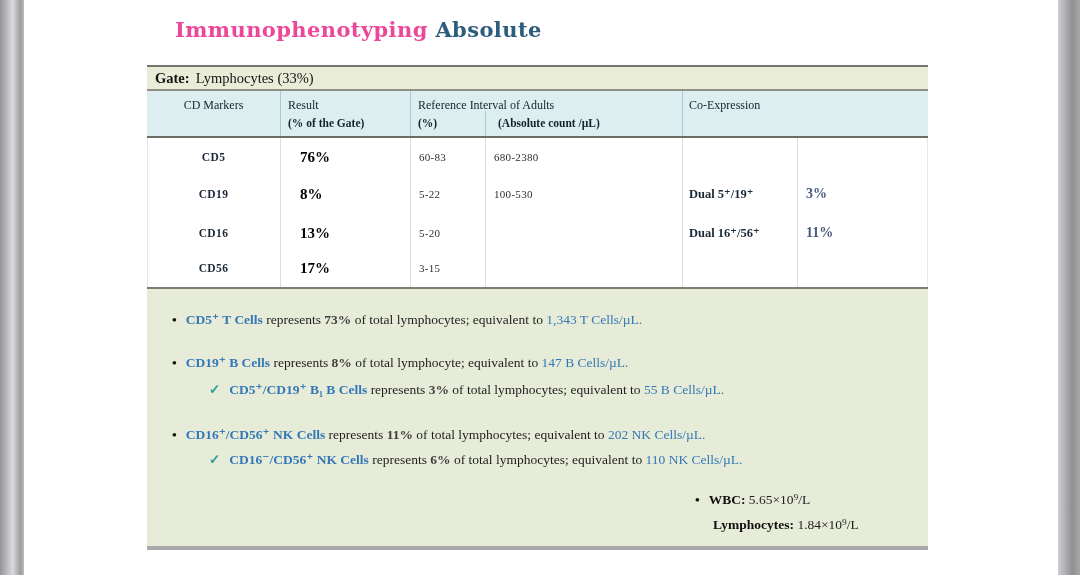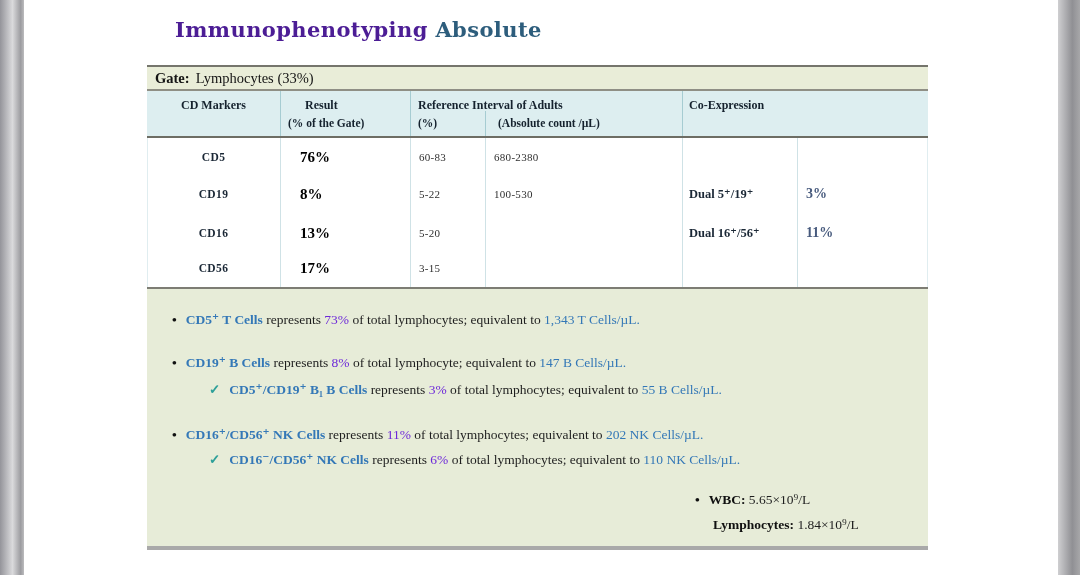--- a/index.html
+++ b/index.html
@@ -20,21 +20,21 @@
     position:absolute;right:0;top:0;width:22px;height:575px;
     background:linear-gradient(90deg,#cfcfd1 0%,#909094 65%,#a7a7a9 100%);
   }
 
   
   .doc-title{
     position:absolute;left:175px;top:17px;
     font-size:21px;font-weight:bold;letter-spacing:0.4px;
     font-family:"DejaVu Serif","Liberation Serif",serif;
   }
-  .doc-title .t1{color:#4c1d95;}
+  .doc-title .t1{color:#ec4899;}
   .doc-title .t2{color:#2d5d7c;}
 
   
   .gate-banner{
     position:absolute;left:147px;top:65px;width:781px;height:26px;
     box-sizing:border-box;
     background:#e9edd8;
     border-top:2px solid #75756c;
     border-bottom:2px solid #8f8f85;
     display:flex;align-items:center;
@@ -44,21 +44,21 @@
   .gate-banner .gate-label{font-weight:bold;margin-right:6px;}
 
   
   .tbl-header{
     position:absolute;left:147px;top:91px;width:781px;height:47px;
     box-sizing:border-box;
     background:#ddeef0;
     border-bottom:2px solid #6d6d64;
     color:#15222e;
   }
-  .th{position:absolute;font-weight:bold;font-size:12px;white-space:nowrap;}
+  .th{position:absolute;font-weight:normal;font-size:12px;white-space:nowrap;}
   .th-sub{position:absolute;font-weight:bold;font-size:11.5px;white-space:nowrap;}
   .vline-h{position:absolute;width:1px;background:#a6ccd2;top:0;bottom:0;}
   .vline-h.partial{top:20px;}
 
   
   .tbl-body{
     position:absolute;left:147px;top:138px;width:781px;height:149px;
     background:#ffffff;
     padding-left:44px;
   }
@@ -78,21 +78,21 @@
     position:absolute;left:147px;top:287px;width:781px;height:263px;
     box-sizing:border-box;
     background:#e7ecd8;
     border-top:2px solid #7d7d74;
     border-bottom:4px solid #a9a9a9;
   }
   .sum-line{position:absolute;font-size:13.5px;color:#1e1e1e;white-space:nowrap;}
   .sum-line .bullet{color:#111111;font-weight:bold;margin-right:9px;}
   .sum-line .check{color:#2ea099;font-weight:bold;margin-right:9px;}
   .sum-line .lead{color:#3478b7;font-weight:bold;}
-  .sum-line .pct{font-weight:normal;color:#6d28d9;margin-top:26px;}
+  .sum-line .pct{font-weight:bold;color:#404040;margin-top:26px;}
   .sum-line .val{color:#3478b7;font-weight:normal;}
   .tot-label{font-weight:bold;color:#111111;}
   .tot-value{color:#1e1e1e;}
 </style>
 </head>
 <body>
 
 <div id="screen">
 
   <div class="edge-left"></div>
@@ -106,21 +106,21 @@
     <span class="gate-label">Gate:</span>
     <span class="gate-value">Lymphocytes (33%)</span>
   </div>
 
   <div class="tbl-header">
     <div class="vline-h" style="left:133px"></div>
     <div class="vline-h" style="left:263px"></div>
     <div class="vline-h partial" style="left:338px"></div>
     <div class="vline-h" style="left:535px"></div>
     <div class="th" style="left:0;top:7px;width:133px;text-align:center">CD Markers</div>
-    <div class="th" style="left:158px;top:7px">Result</div>
+    <div class="th" style="left:141px;top:7px">Result</div>
     <div class="th-sub" style="left:141px;top:26px">(% of the Gate)</div>
     <div class="th" style="left:271px;top:7px">Reference Interval of Adults</div>
     <div class="th-sub" style="left:271px;top:26px">(%)</div>
     <div class="th-sub" style="left:351px;top:26px">(Absolute count /µL)</div>
     <div class="th" style="left:542px;top:7px">Co-Expression</div>
   </div>
 
   <div class="tbl-body">
     <div class="vline-b faint" style="left:0"></div>
     <div class="vline-b" style="left:133px"></div>

